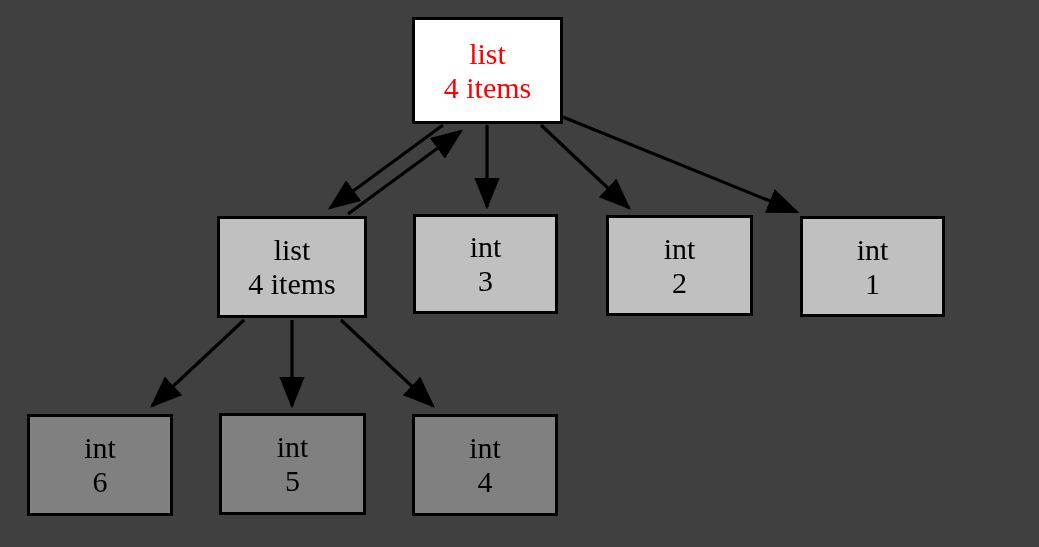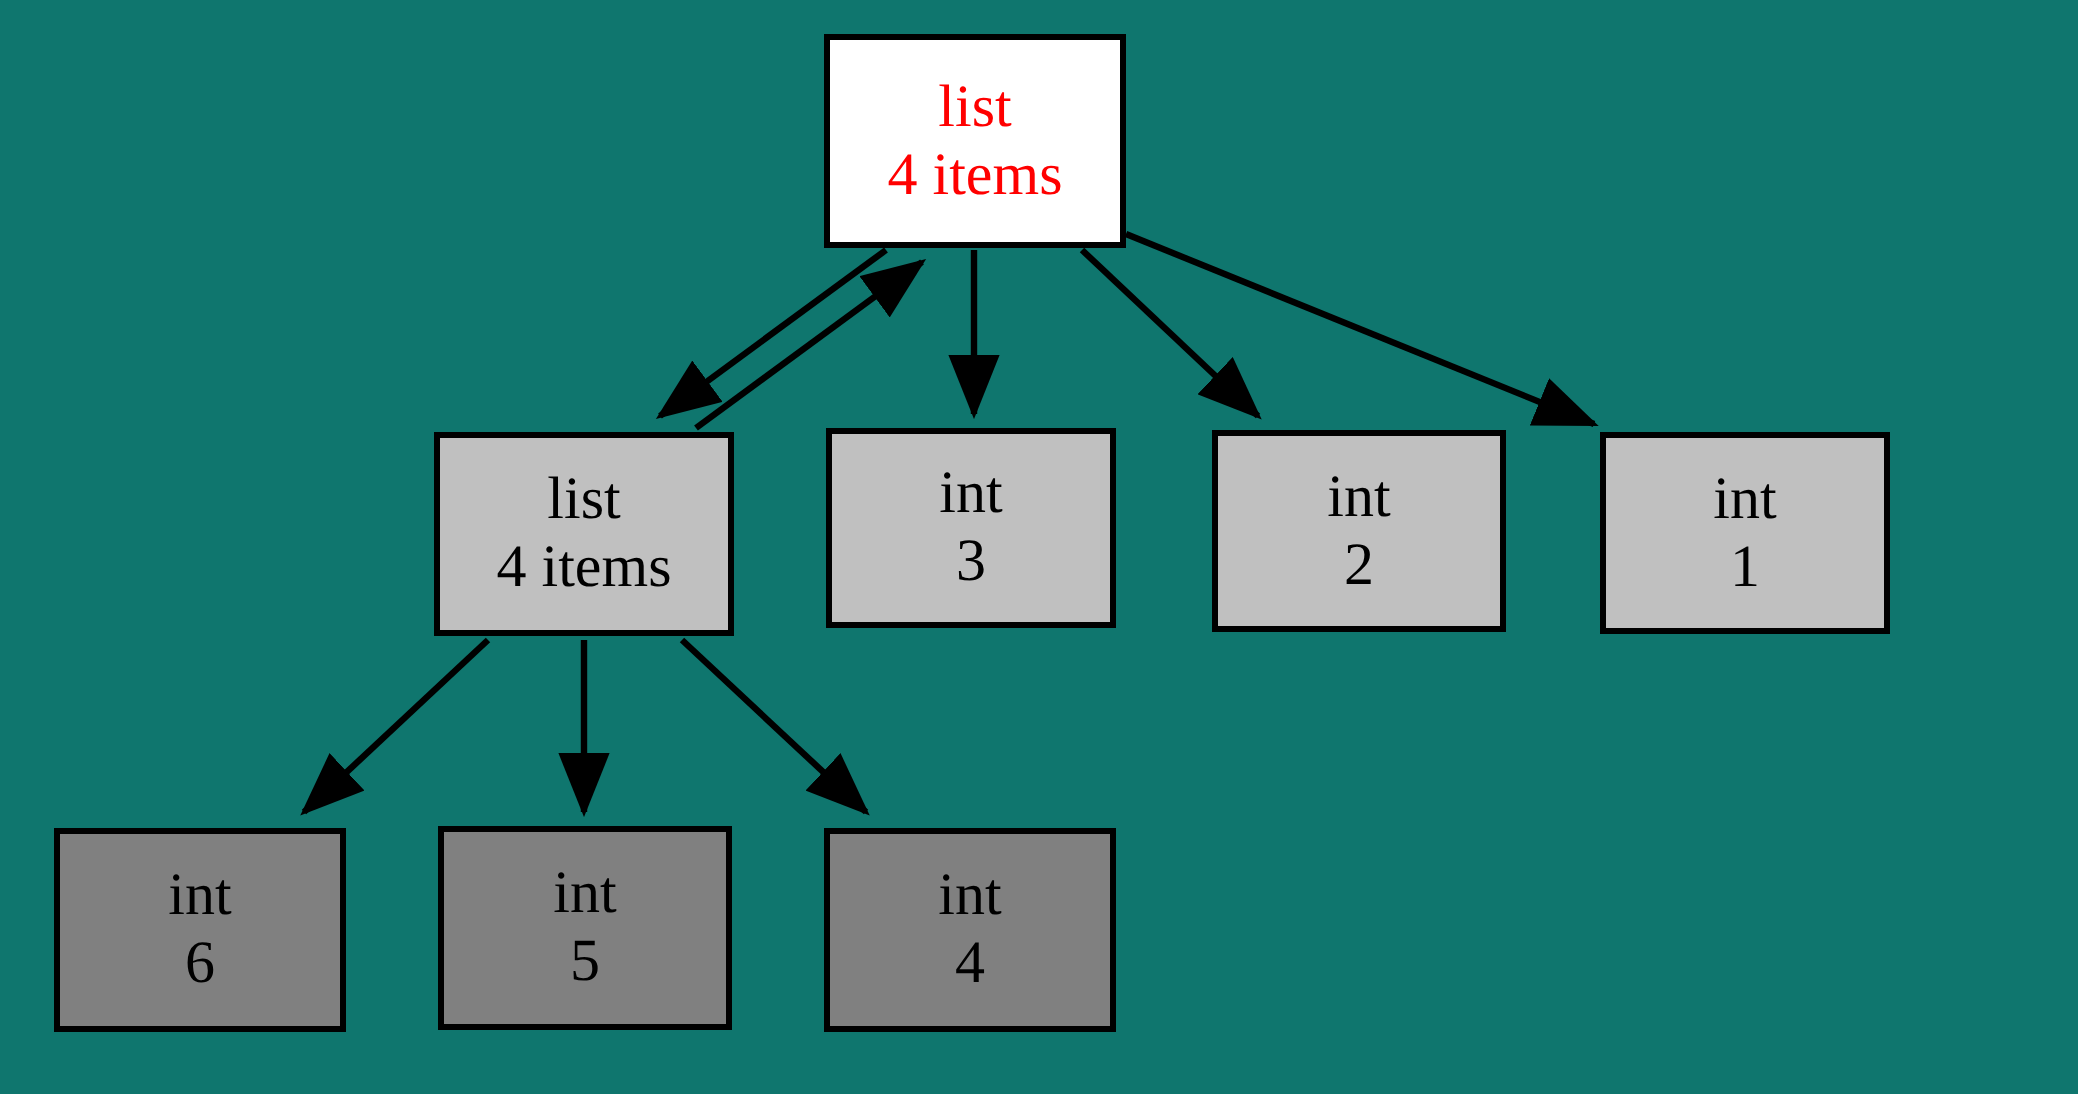--- a/index.html
+++ b/index.html
@@ -7,21 +7,21 @@
     padding: 0;
     background: #ffffff;
   }
   body {
     font-family: "Liberation Serif", "DejaVu Serif", serif;
   }
   #canvas {
     position: relative;
     width: 1039px;
     height: 547px;
-    background: #0f766e;
+    background: #404040;
     overflow: hidden;
   }
   #edges {
     position: absolute;
     left: 0;
     top: 0;
     width: 1039px;
     height: 547px;
     pointer-events: none;
   }

